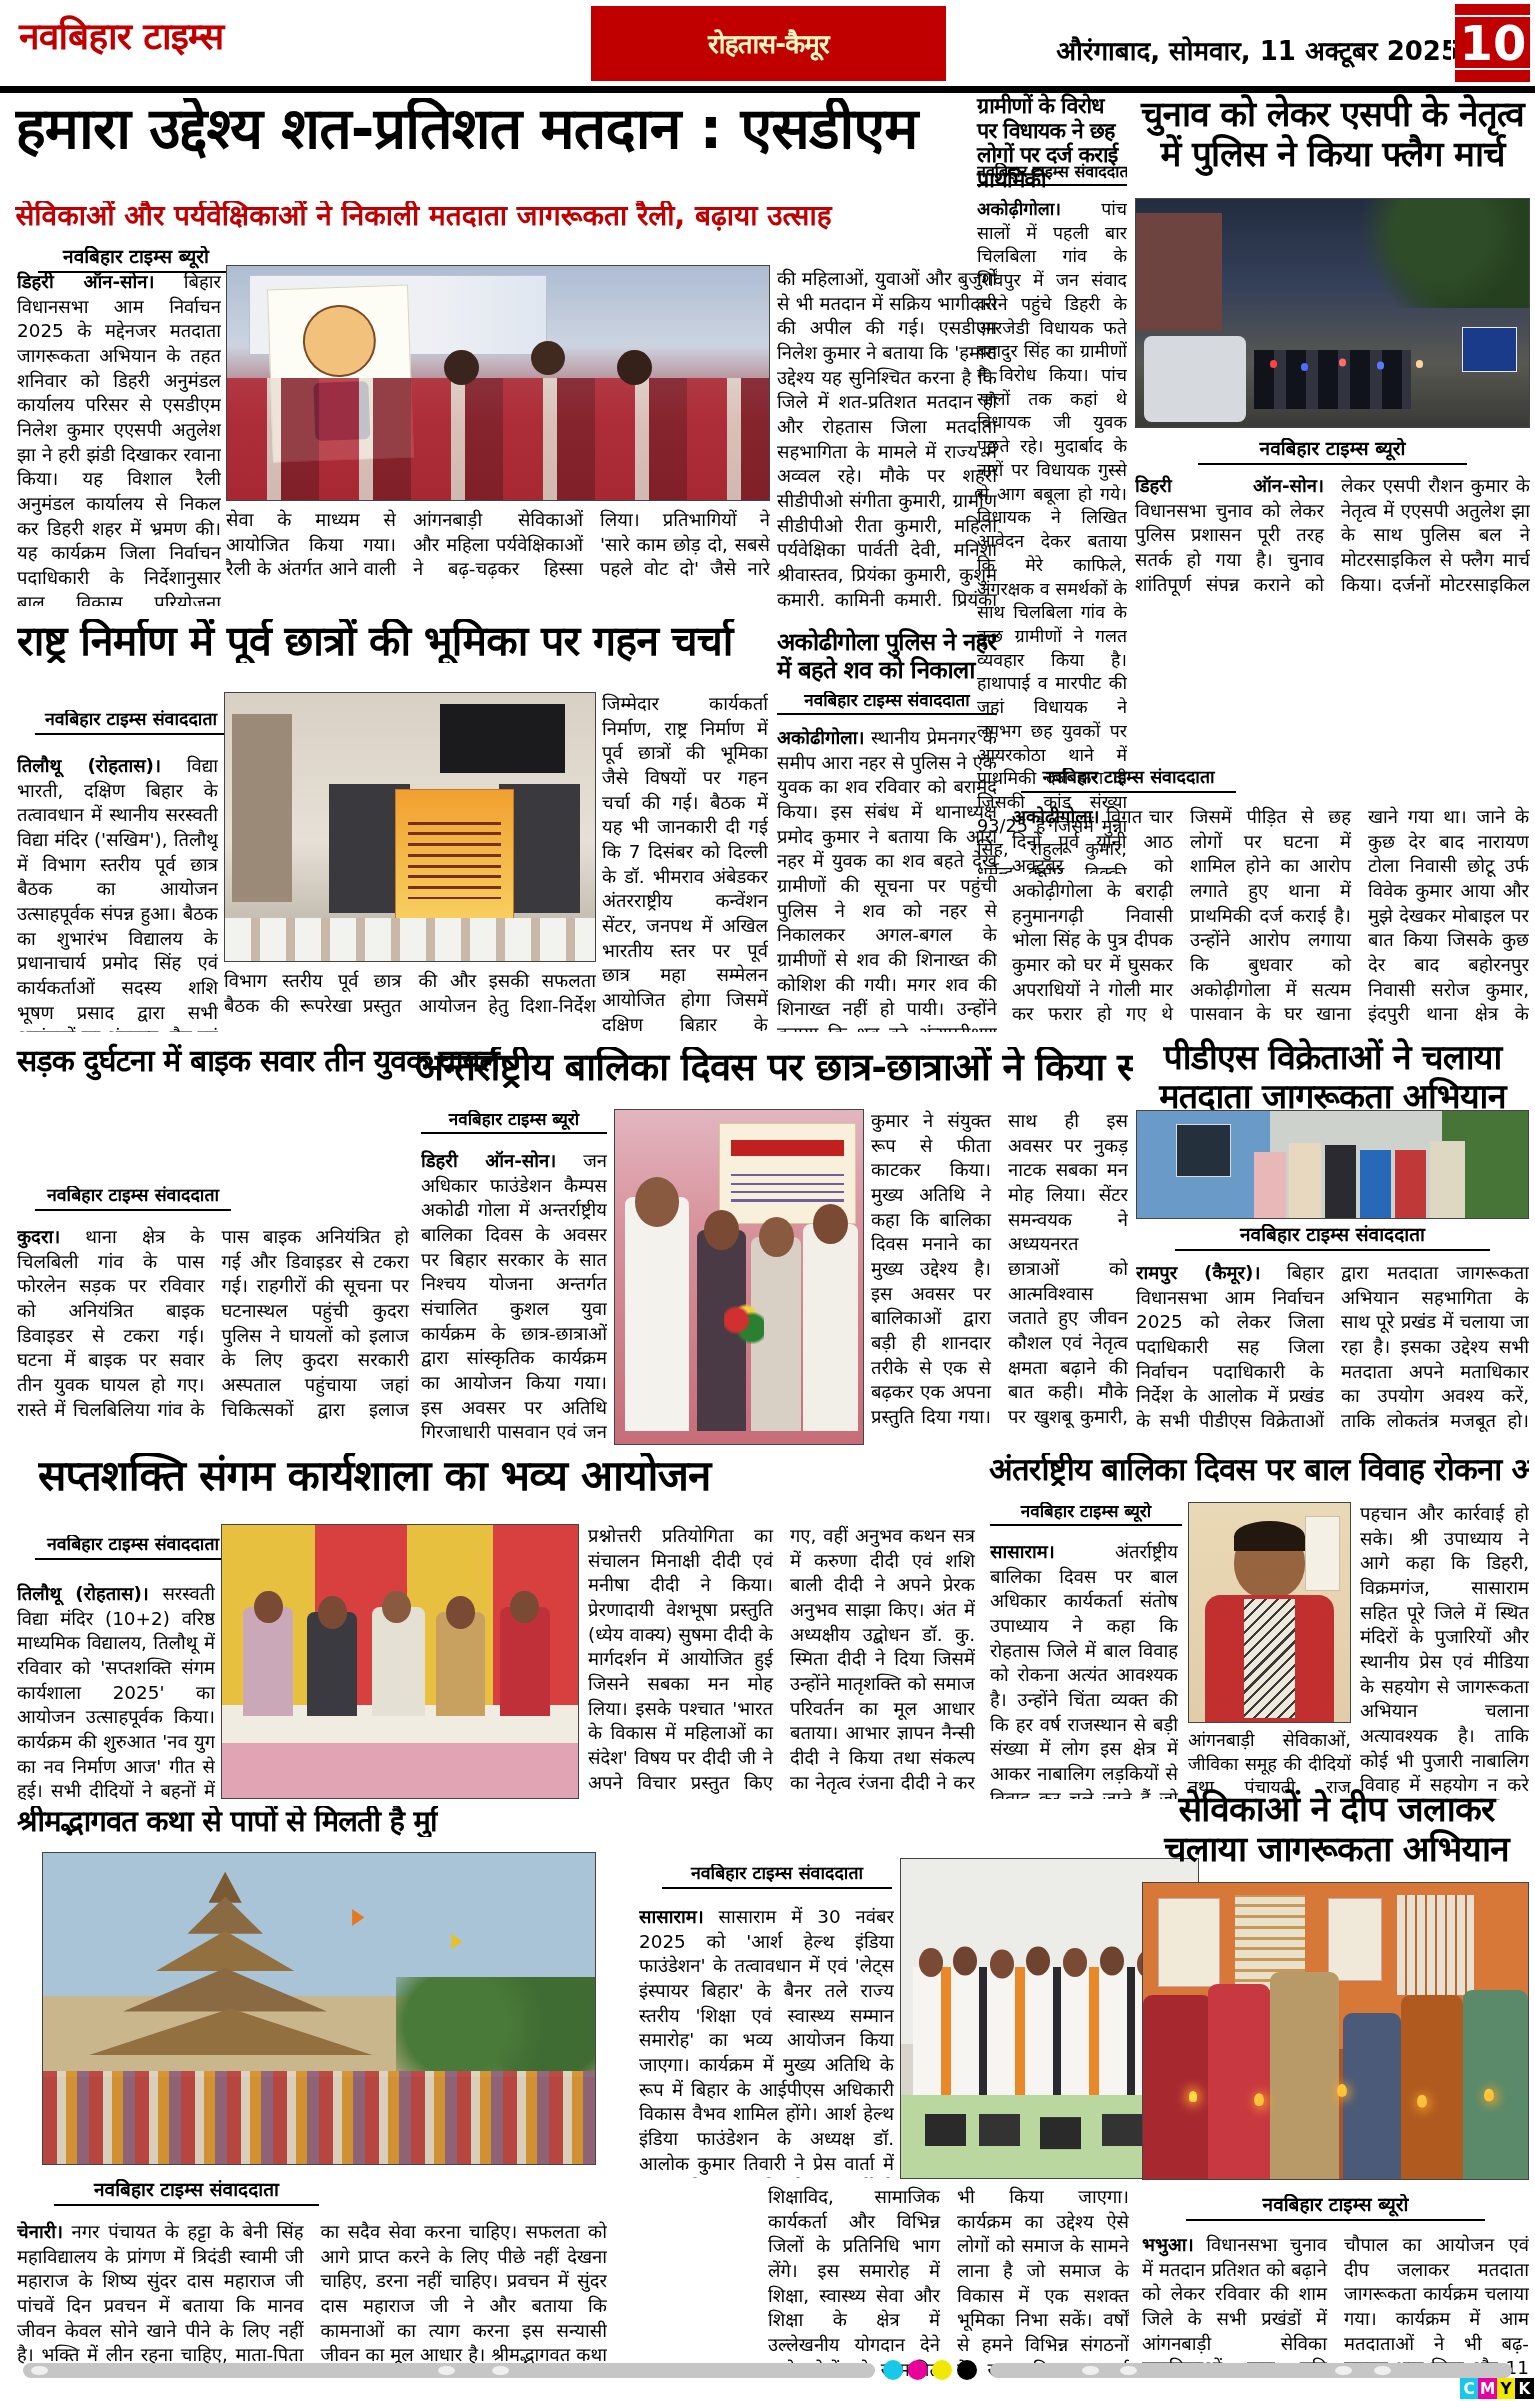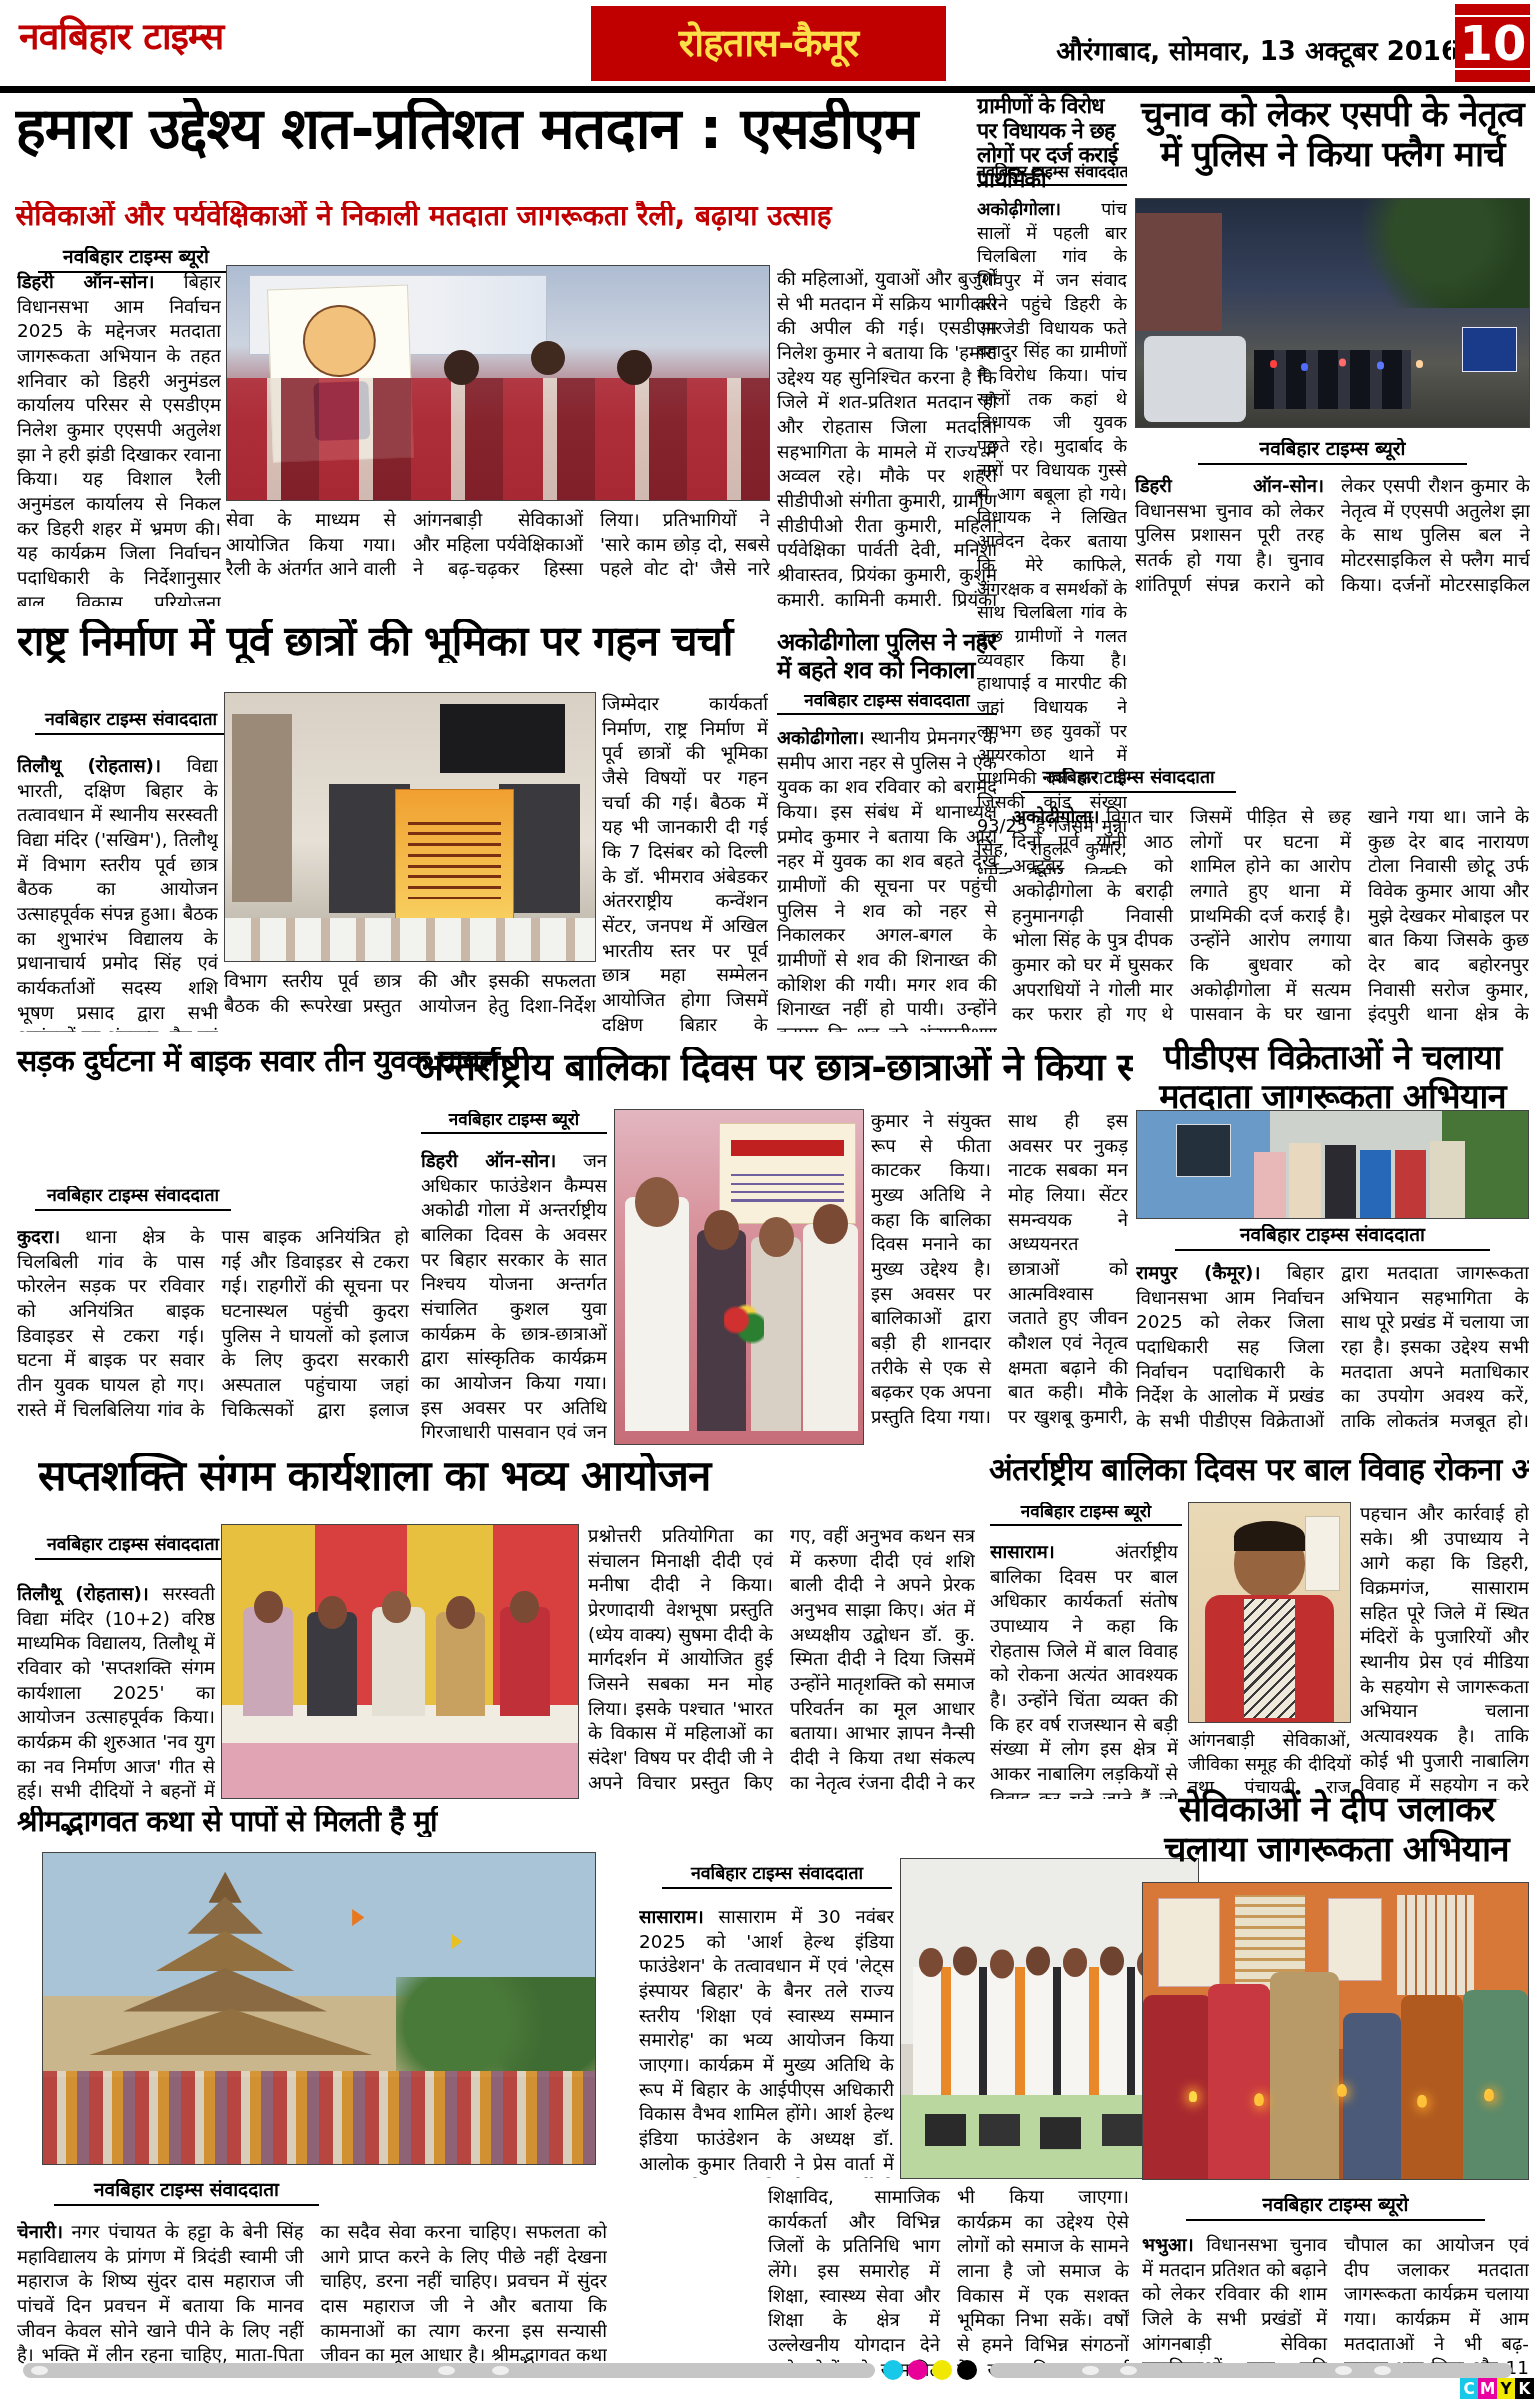--- a/index.html
+++ b/index.html
@@ -20,24 +20,24 @@
 </style>
 </head>
 <body>
 
 <div id="page">
 
   <div class="abs" style="left:19px;top:17px;width:537px;">
     <span class="hl red" style="font-size:37px;">नवबिहार टाइम्स</span>
   </div>
   <div class="abs" style="left:591px;top:6.1px;width:355px;height:75px;background:#c00000;display:flex;align-items:center;justify-content:center;">
-    <span class="hl" style="color:#fde047;font-size:38px;text-align:center;">रोहतास-कैमूर</span>
+    <span class="hl" style="color:#fef9c3;font-size:26px;text-align:center;">रोहतास-कैमूर</span>
   </div>
   <div class="abs" style="left:960px;top:32px;width:499px;text-align:right;">
-    <span style="font-weight:bold;font-size:26px;">औरंगाबाद, सोमवार, 13 अक्टूबर 2016</span>
+    <span style="font-weight:bold;font-size:26px;">औरंगाबाद, सोमवार, 11 अक्टूबर 2025</span>
   </div>
   <div class="abs" style="right:4.6px;top:3.8px;width:75px;height:78px;background:#c00000;display:flex;align-items:center;justify-content:center;">
     <span style="color:#fff;font-size:48px;font-weight:bold;border:2.3px solid #fff;padding:1.5px 6.1px;line-height:1;">10</span>
   </div>
   <div class="abs" style="left:0;top:86px;width:1535px;height:7px;background:#000;"></div>
 
   <div class="abs hl red nowrap" style="left:15.4px;top:201px;width:967px;font-size:28px;letter-spacing:0;">सेविकाओं और पर्यवेक्षिकाओं ने निकाली मतदाता जागरूकता रैली, बढ़ाया उत्साह</div>
   <div class="abs hl nowrap" style="left:15.4px;top:98px;width:956px;font-size:57px;">हमारा उद्देश्य शत-प्रतिशत मतदान : एसडीएम</div>
   <div class="abs byline" style="left:38px;top:246px;width:196px;">नवबिहार टाइम्स ब्यूरो</div>
 

